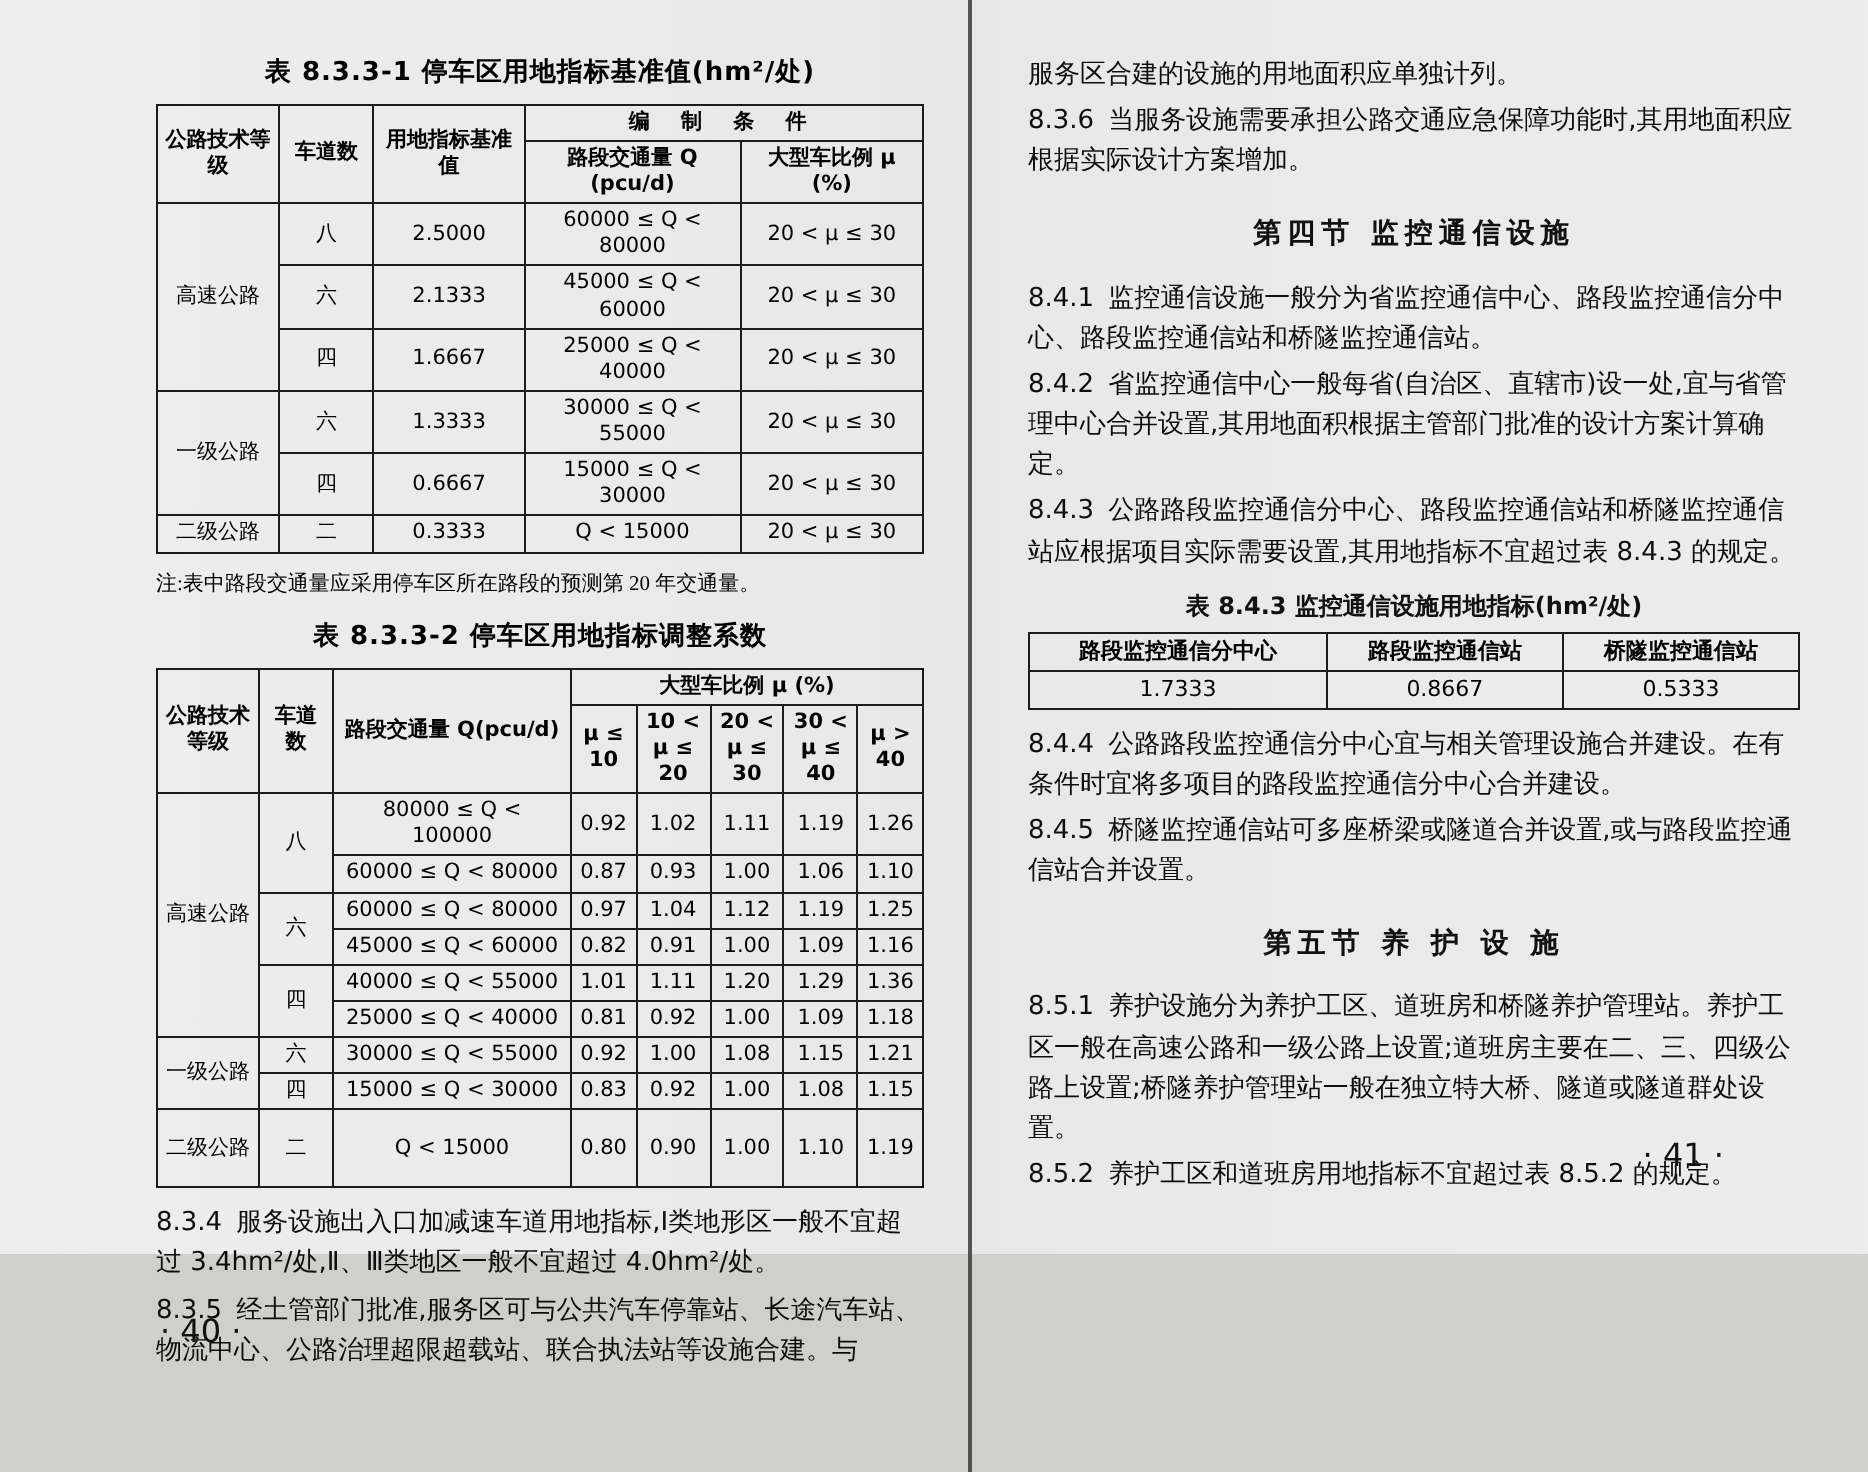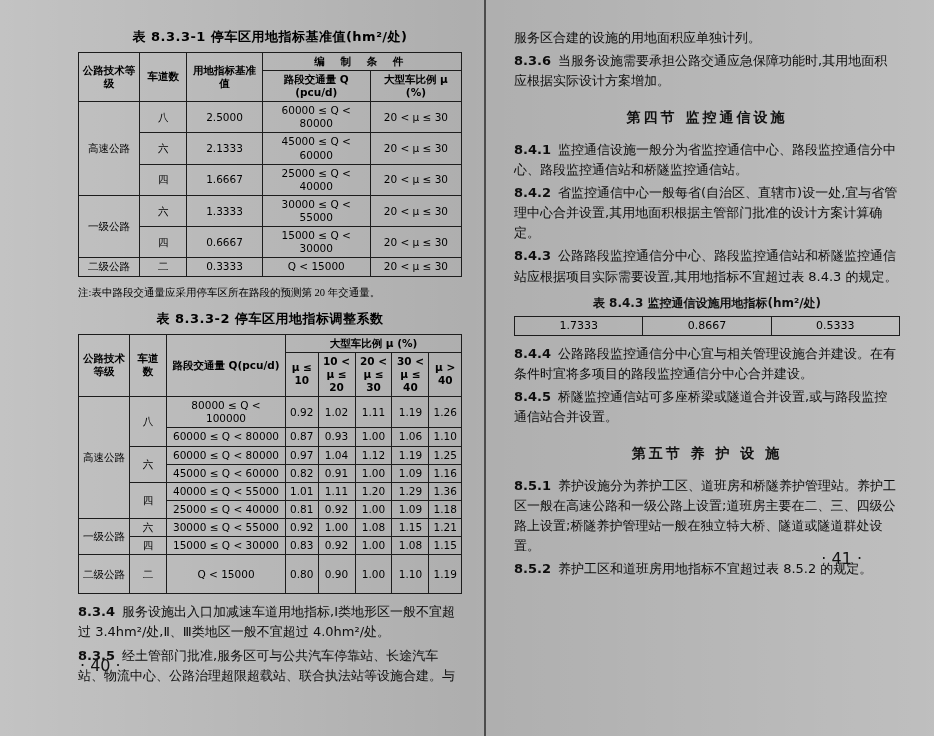--- a/index.html
+++ b/index.html
@@ -4,22 +4,22 @@
 <style>
   html,body{margin:0;padding:0;}
   body{
     width:934px;height:736px;
     background:#cfcfcb;
     font-family:"DejaVu Sans","Liberation Sans",sans-serif;
     overflow:hidden;
   }
   .page{
     position:relative;
-    width:934px;height:736px;
-    background:#a3a3a3;
+    width:934px;height:627px;
+    background:#e5e5e5;
   }
   
   .page:before{
     content:"";position:absolute;inset:0;
     background:
       linear-gradient(90deg, rgba(255,255,255,0.35) 0%, rgba(255,255,255,0.12) 50%, rgba(255,255,255,0.30) 100%);
     pointer-events:none;
   }
   .gutter{
     position:absolute;left:484px;top:0;width:2px;height:736px;
@@ -55,21 +55,21 @@
   .note{
     font-size:10.5px;margin:4px 0 10px 0;color:#000;font-family:Liberation Serif, serif;
   }
   p.para{
     margin:0 0 3px 0;
     font-size:13px;
     text-indent:0;
     color:#0d0d0d;
     line-height:1.55;
   }
-  .num{font-weight:bold;margin-right:7px;}
+  .num{font-weight:normal;margin-right:7px;}
   .section-head{
     text-align:center;font-weight:bold;font-size:14px;
     margin:16px 0 12px 0;letter-spacing:3px;
   }
   .tbl-wrap{margin-bottom:8px;}
   .tbl843 td,.tbl843 th{padding:4px 3px;font-size:11px;}
   .small-tbl-caption{font-weight:bold;font-size:12px;text-align:center;margin:8px 0 4px 0;}
   .folio{
     position:absolute;bottom:12px;font-size:16px;color:#111;
   }
@@ -281,20 +281,25 @@
       <p class="para">
         <span class="num">8.4.2</span><span>省监控通信中心一般每省(自治区、直辖市)设一处,宜与省管理中心合并设置,其用地面积根据主管部门批准的设计方案计算确定。</span>
       </p>
       <p class="para">
         <span class="num">8.4.3</span><span>公路路段监控通信分中心、路段监控通信站和桥隧监控通信站应根据项目实际需要设置,其用地指标不宜超过表 8.4.3 的规定。</span>
       </p>
 
       <div class="small-tbl-caption">表 8.4.3   监控通信设施用地指标(hm²/处)</div>
       <table class="doc tbl843">
         <tbody>
+            <tr>
+          <th>路段监控通信分中心</th>
+          <th>路段监控通信站</th>
+          <th>桥隧监控通信站</th>
+        </tr>
         <tr>
           <td>1.7333</td>
           <td>0.8667</td>
           <td>0.5333</td>
         </tr>
       </tbody>
         </table>
 
       <p class="para" style="margin-top:8px">
         <span class="num">8.4.4</span><span>公路路段监控通信分中心宜与相关管理设施合并建设。在有条件时宜将多项目的路段监控通信分中心合并建设。</span>

